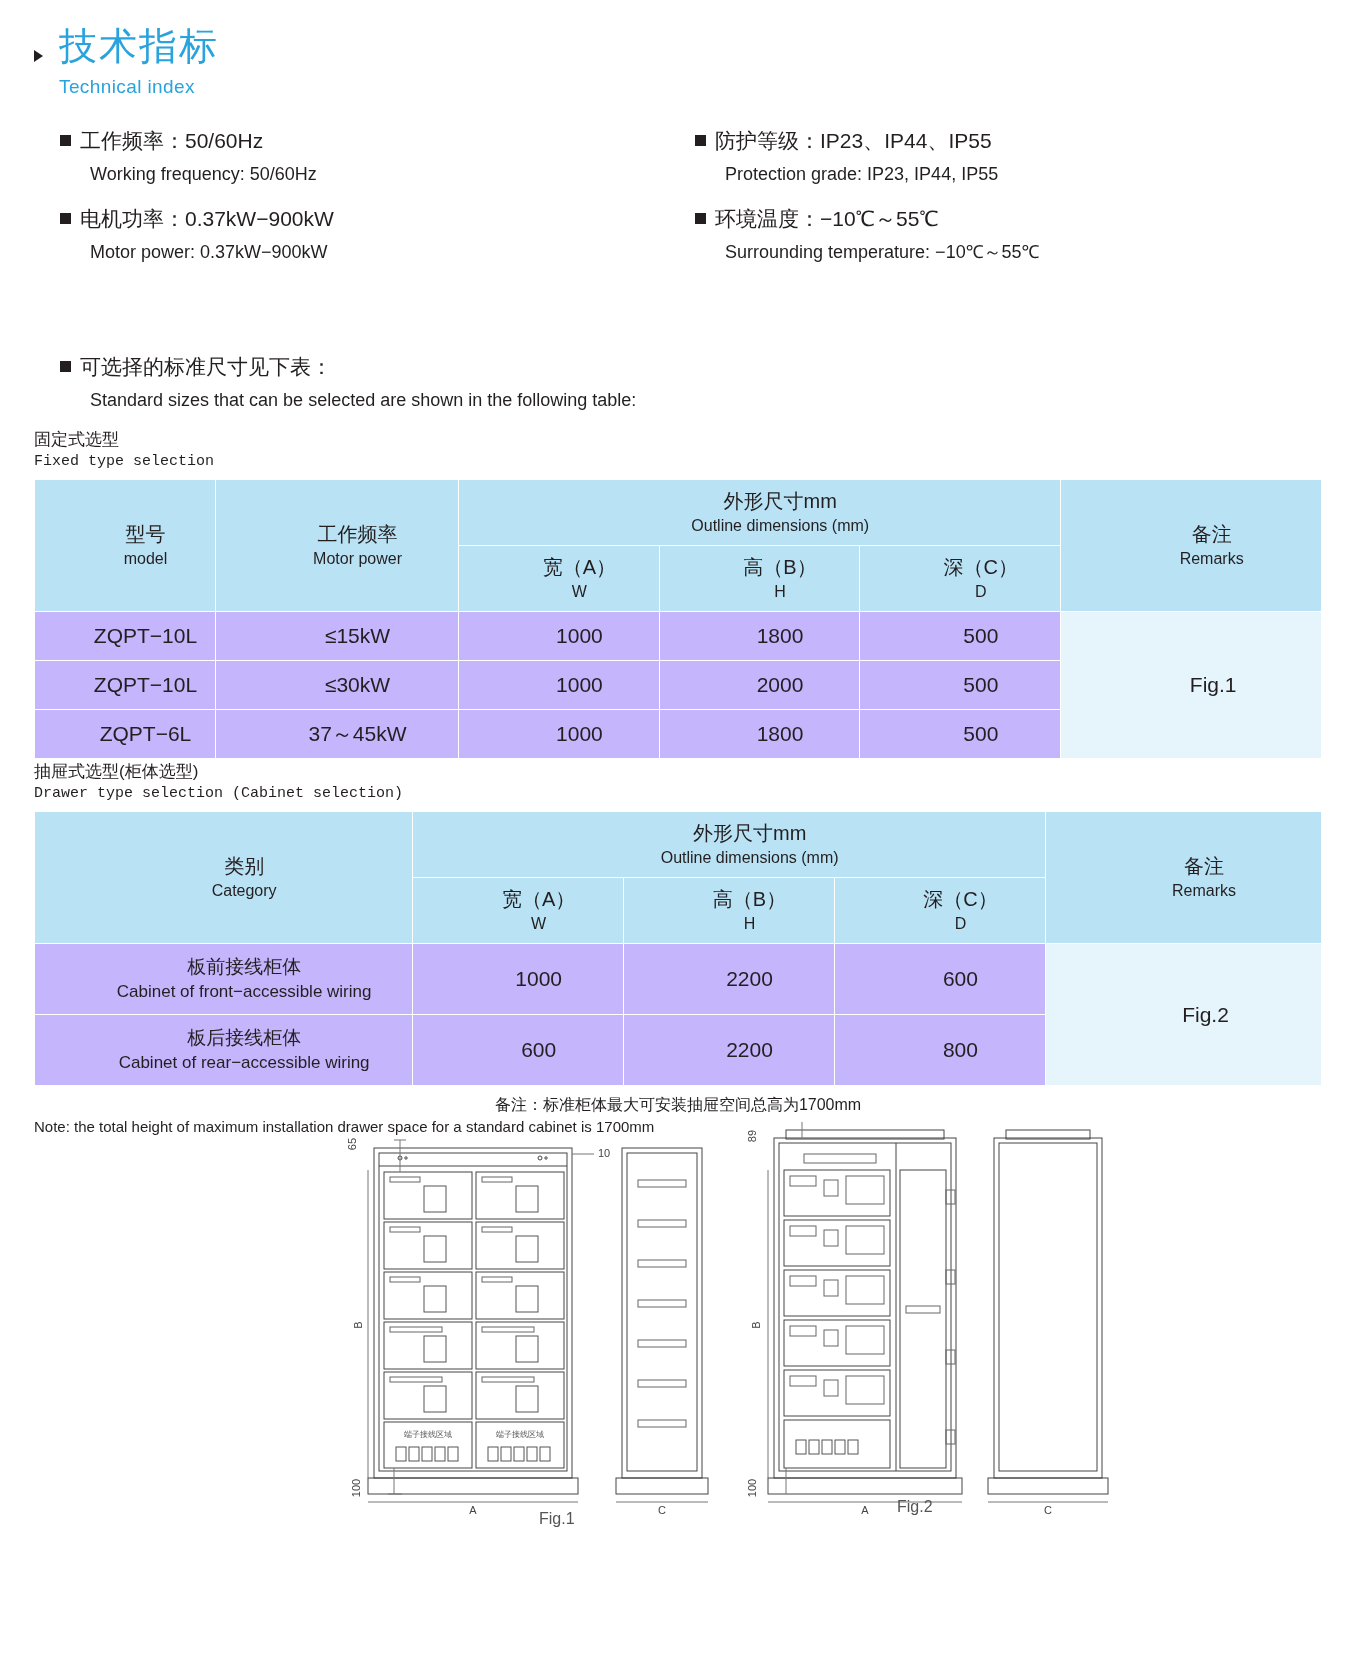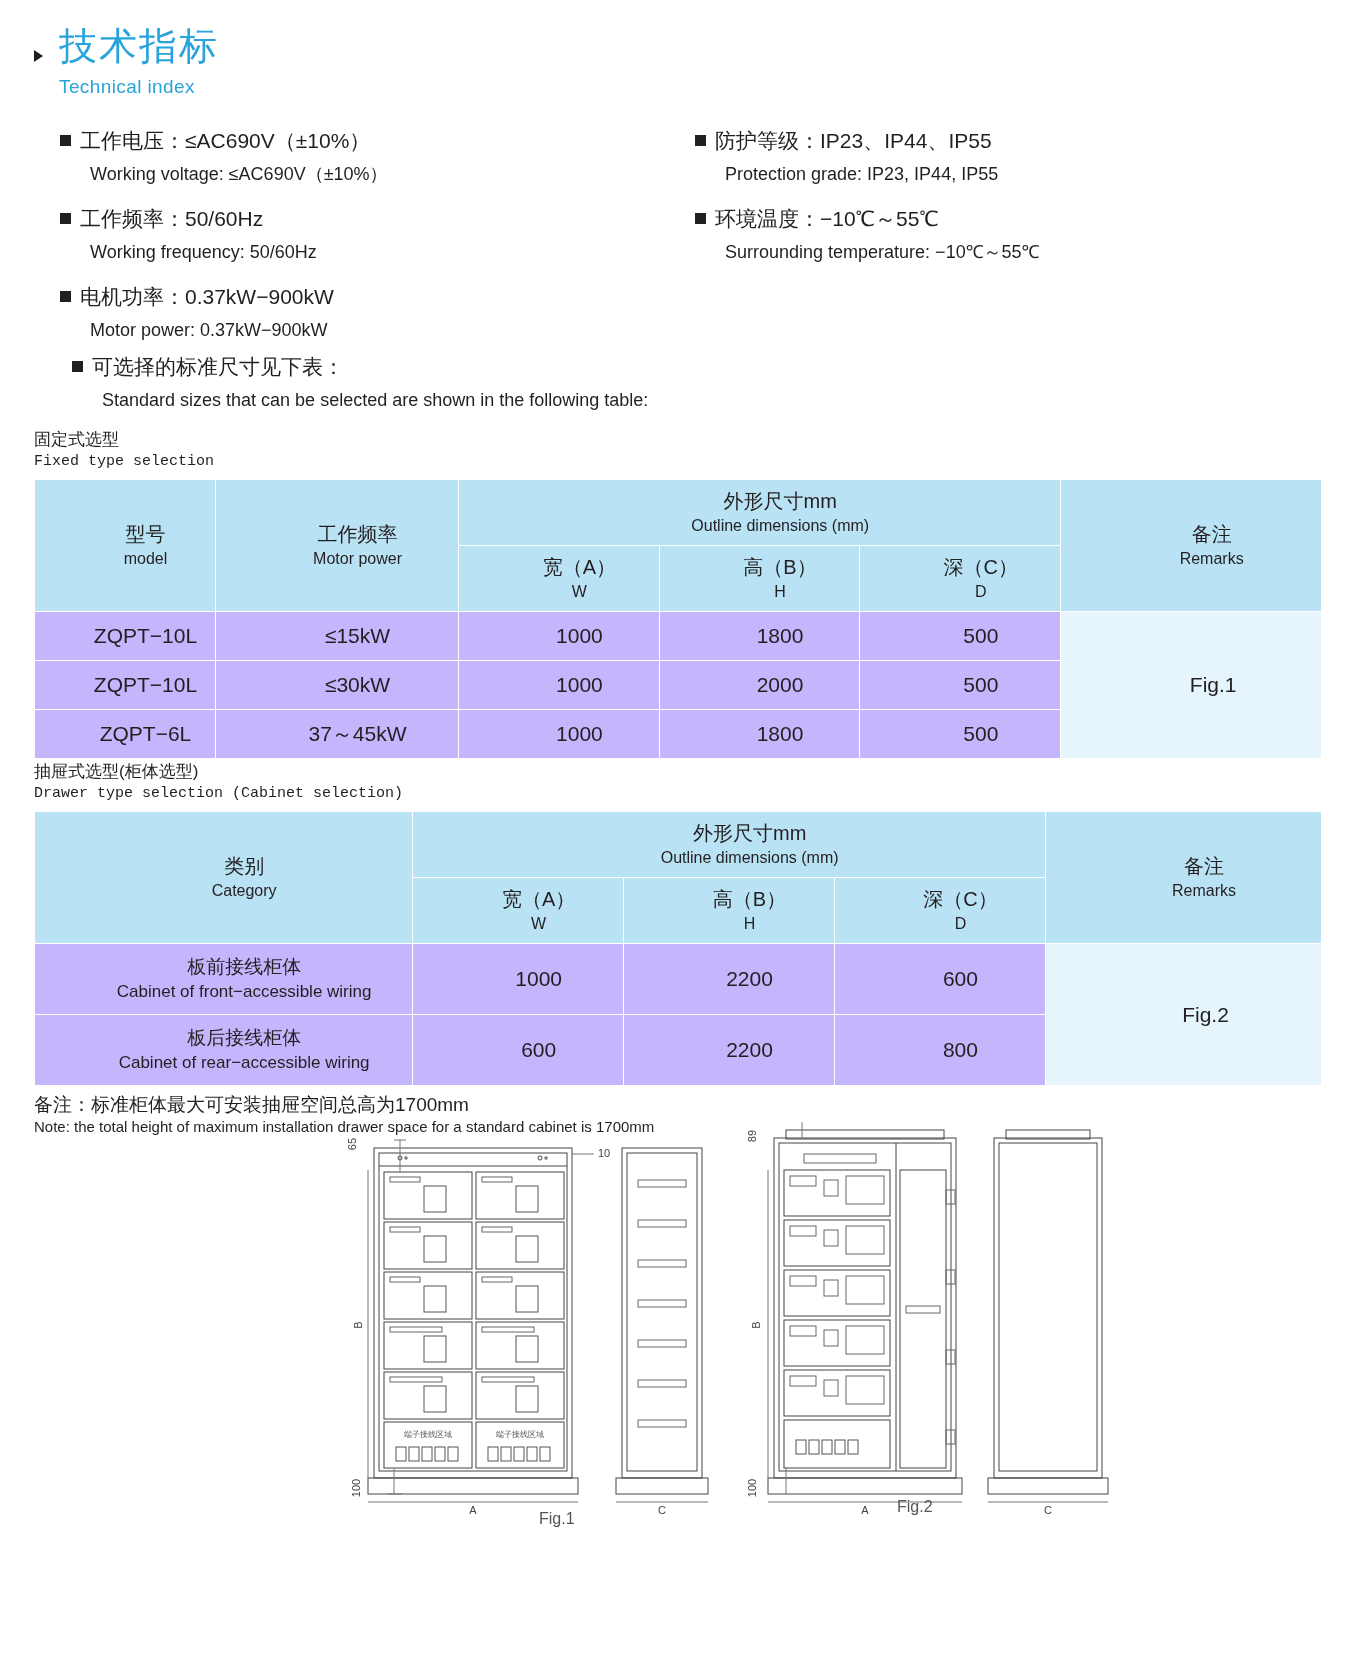--- a/index.html
+++ b/index.html
@@ -88,21 +88,21 @@
   .spec-en {
     font-size: 18px;
     color: #231f20;
     line-height: 28px;
     margin-left: 30px;
     margin-top: 4px;
   }
 
   .spec-wide {
     position: absolute;
-    left: 12px;
+    left: 0;
     top: 226px;
     width: 1100px;
   }
 
   
   .table-block { position: absolute; left: 34px; }
   .tbl-caption-cn {
     font-size: 17px;
     color: #231f20;
     line-height: 23px;
@@ -143,21 +143,21 @@
   .remark-cell {
     background: #e6f5fc;
     font-size: 21px;
   }
 
   .note-line {
     font-size: 15px;
     color: #231f20;
     line-height: 22px;
   }
-  .note-line.cn { font-size: 19px; }
+  .note-line.cn { font-size: 16px; text-align: center; }
 
   
   .figures {
     position: absolute;
     left: 34px;
     top: 1110px;
     width: 1290px;
     height: 440px;
   }
   .fig-caption {
@@ -176,27 +176,20 @@
     <div class="header-row">
       <div class="tri-marker"></div>
       <div class="title-cn">技术指标</div>
     </div>
     <div class="title-en">Technical index</div>
   </div>
 
   <div class="specs">
 
     <div class="spec-col left">
-      <div class="spec-item">
-        <div class="spec-cn">
-          <span class="sq"></span>
-          <span>工作电压：≤AC690V（±10%）</span>
-        </div>
-        <div class="spec-en">Working voltage: ≤AC690V（±10%）</div>
-      </div>
       <div class="spec-item">
         <div class="spec-cn">
           <span class="sq"></span>
           <span>工作频率：50/60Hz</span>
         </div>
         <div class="spec-en">Working frequency: 50/60Hz</div>
       </div>
       <div class="spec-item">
         <div class="spec-cn">
           <span class="sq"></span>

